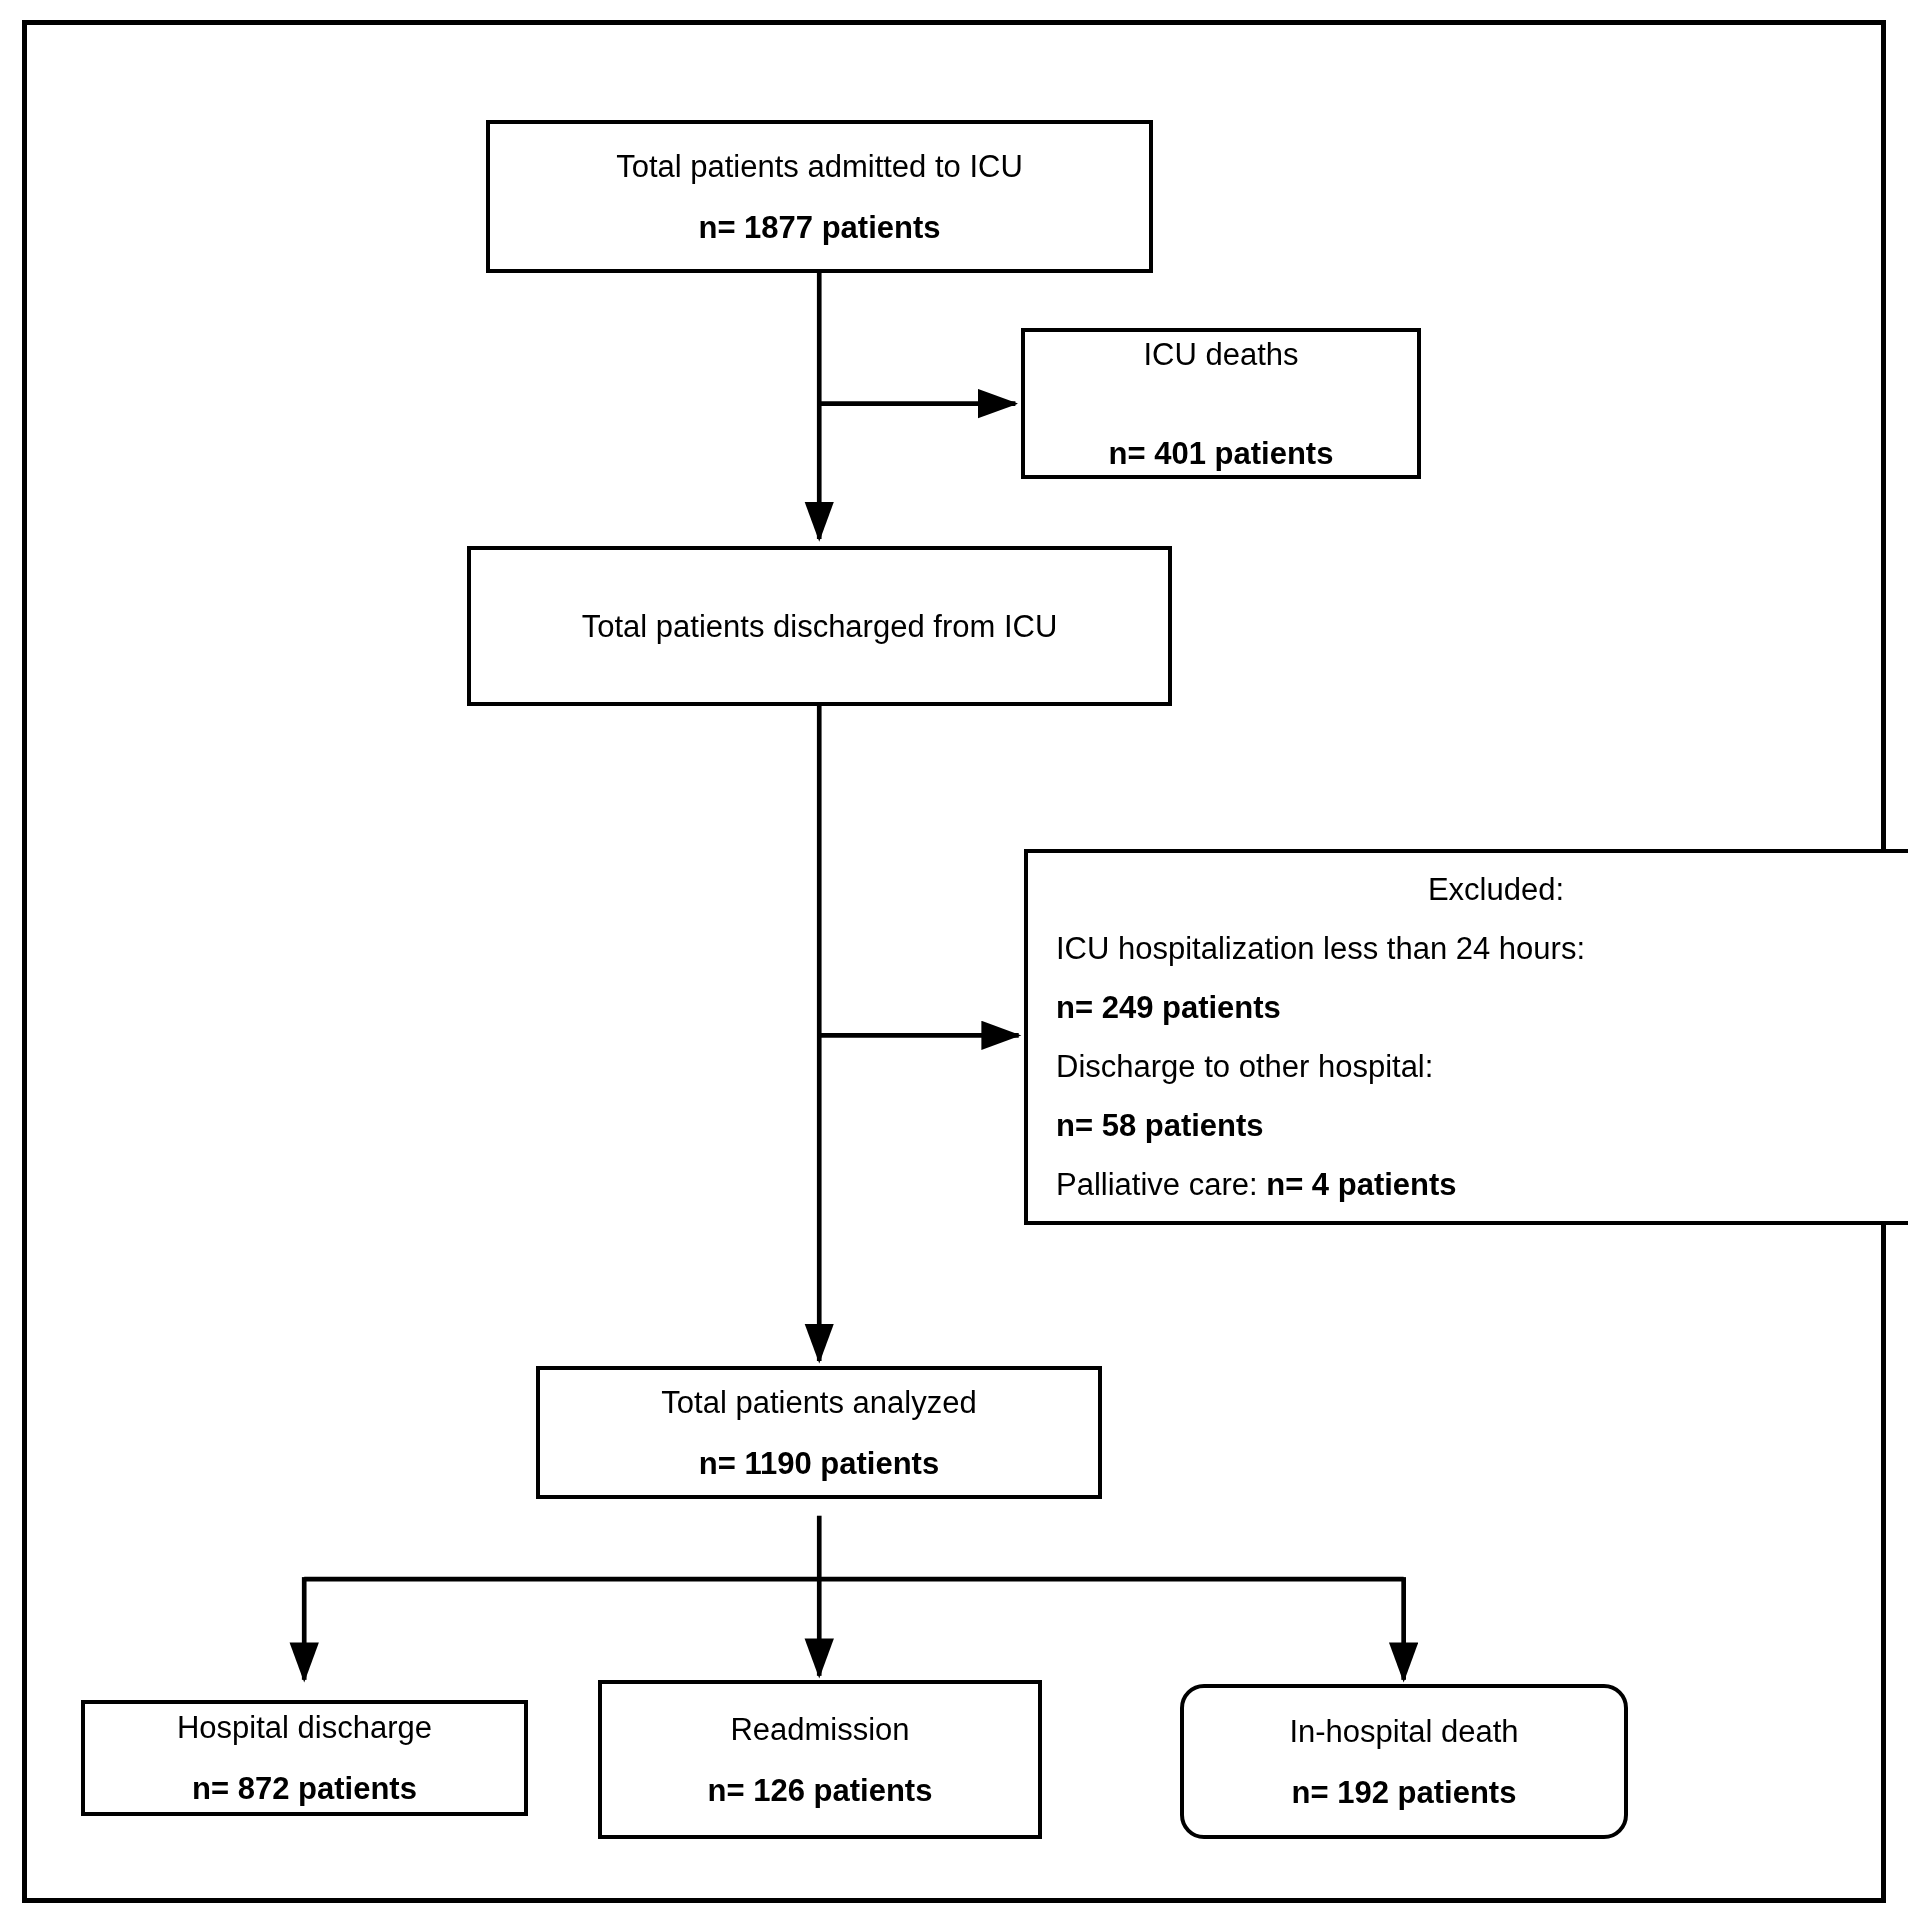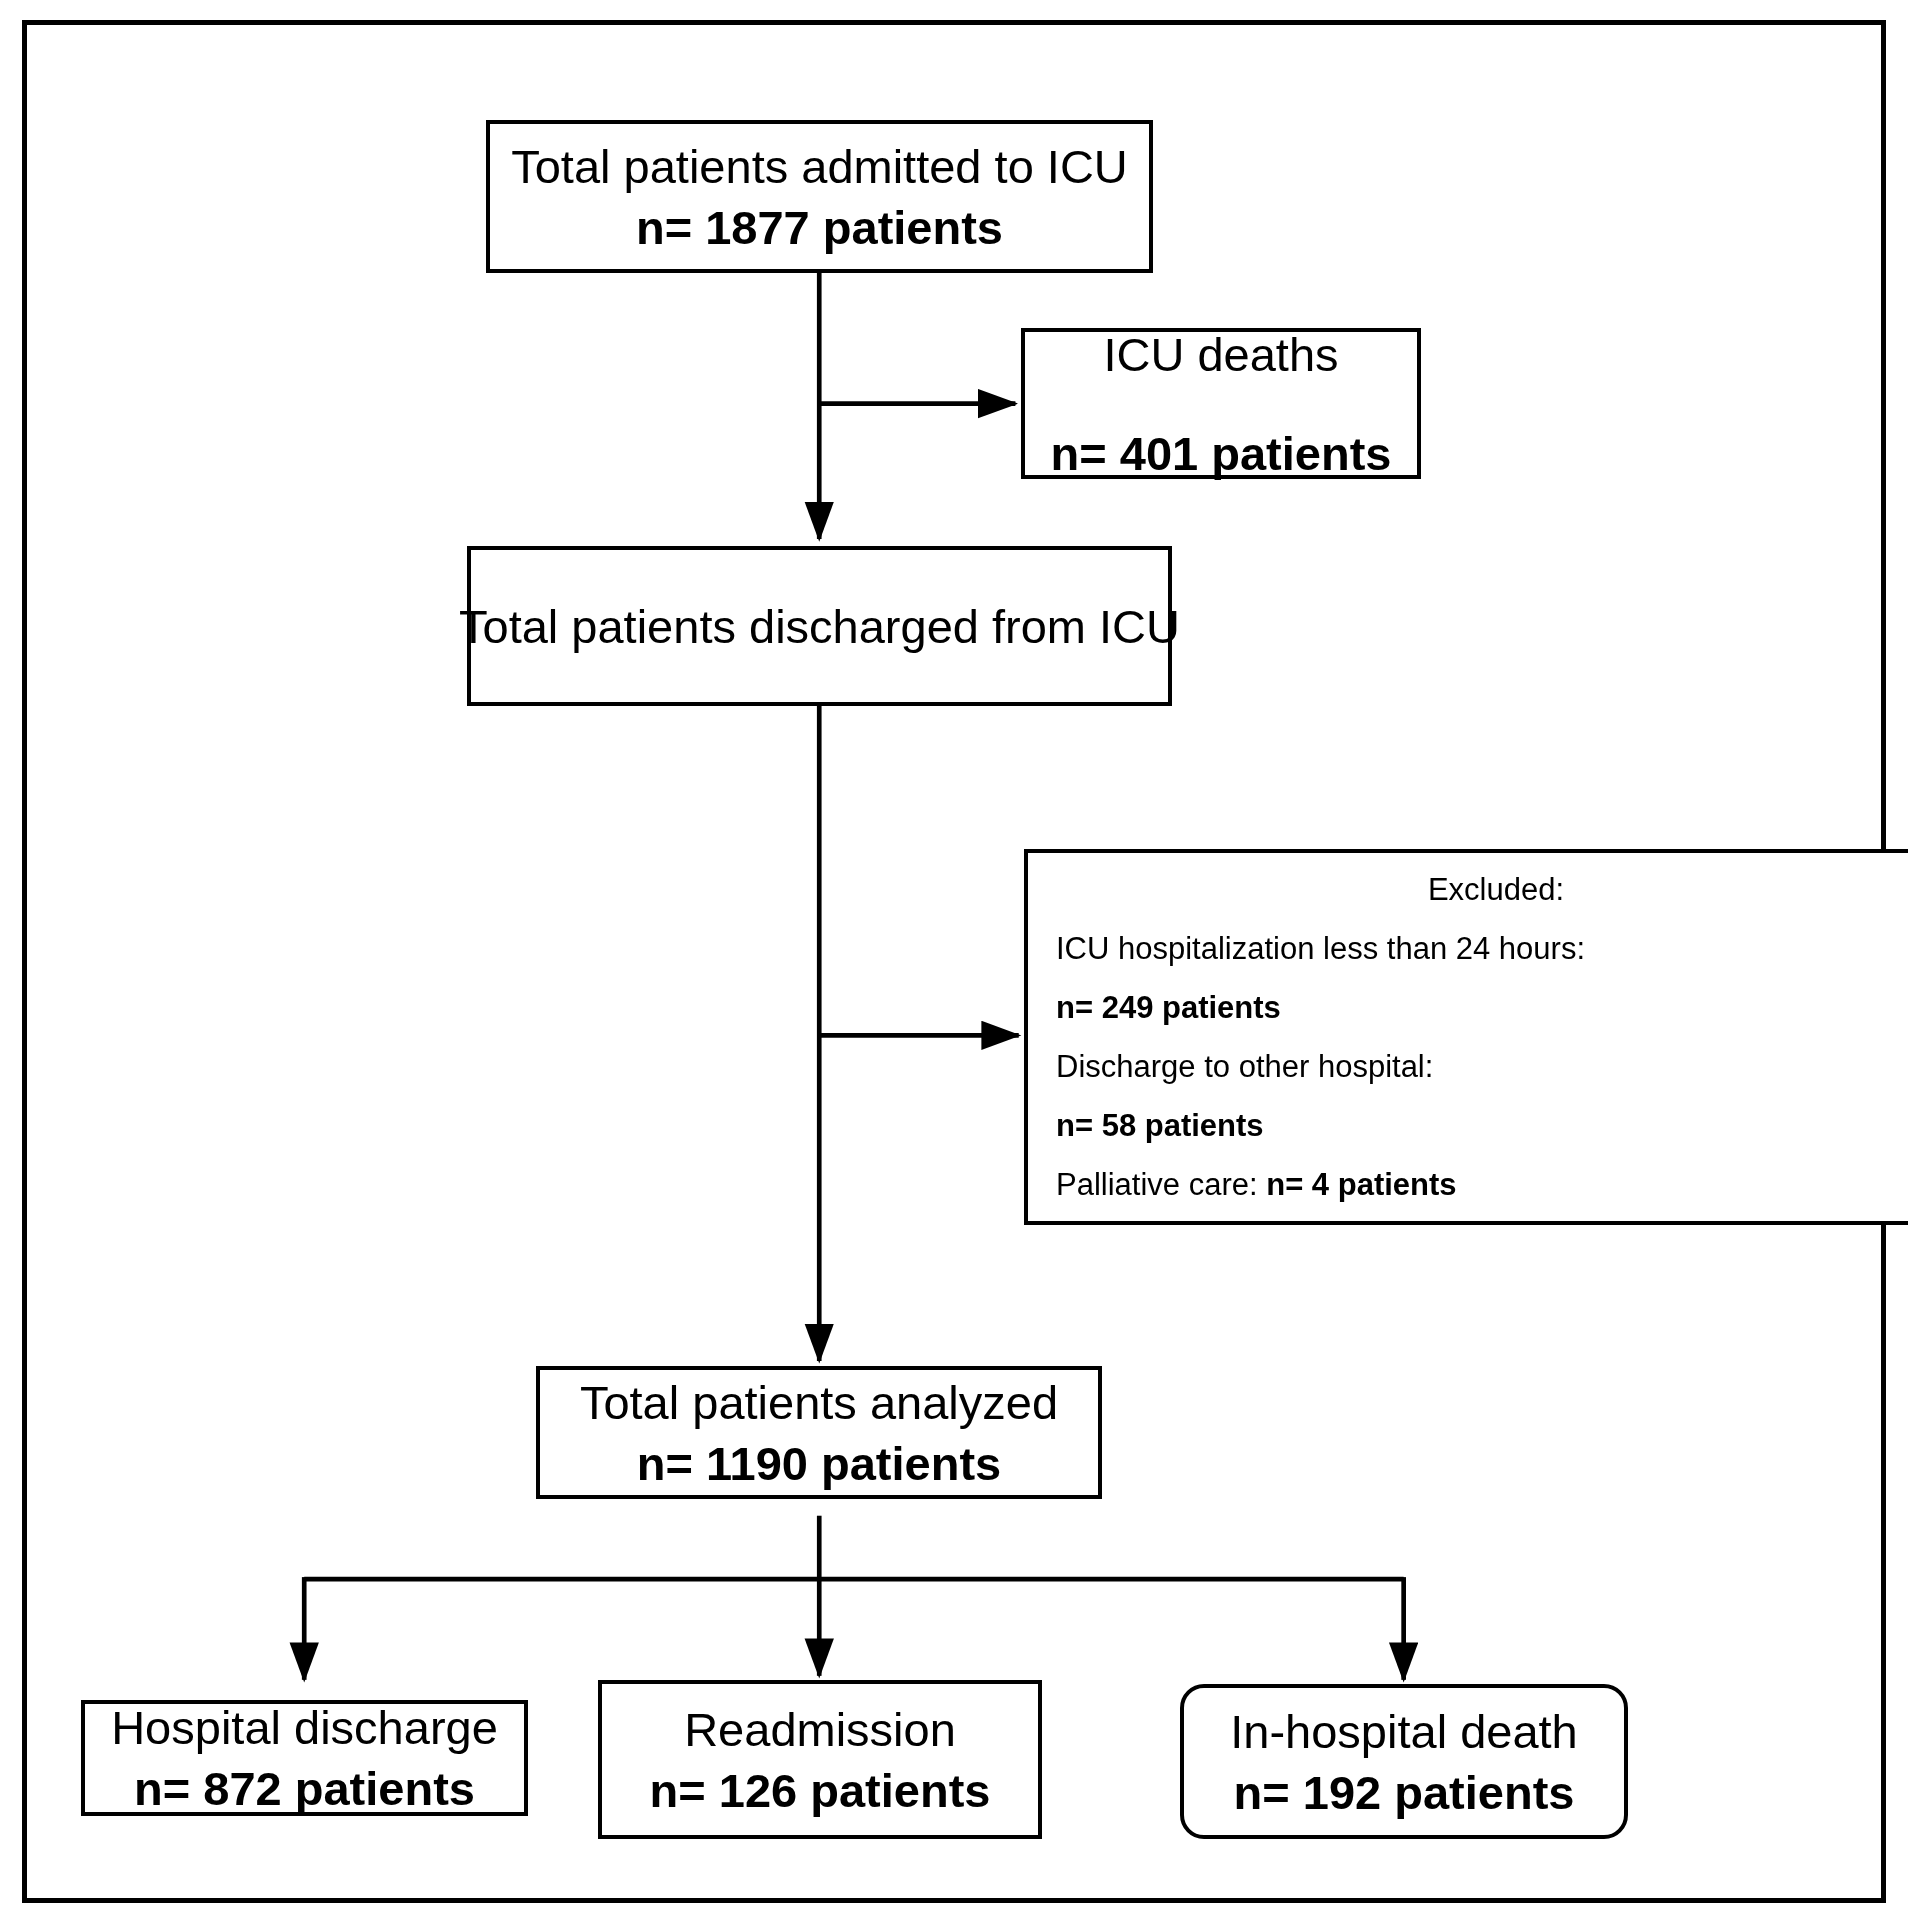--- a/index.html
+++ b/index.html
@@ -35,21 +35,21 @@
   }
   .box {
     position: absolute;
     box-sizing: border-box;
     background: #ffffff;
     border: 4.7px solid #000000;
     display: flex;
     flex-direction: column;
     align-items: center;
     justify-content: center;
-    font-size: 47px;
+    font-size: 31px;
     line-height: 61px;
     white-space: nowrap;
   }
   .bold { font-weight: bold; }
 
   .box-admitted        { left: 486px;  top: 120px;  width: 667px; height: 153px; }
   .box-icu-deaths      { left: 1021px; top: 328px;  width: 400px;  height: 151px; gap: 38px; }
   .box-discharged      { left: 467px;  top: 546px;  width: 705px; height: 160px; }
   .box-excluded        { left: 1024px; top: 849px; width: 944px; height: 376px;
                          align-items: stretch; text-align: left;

